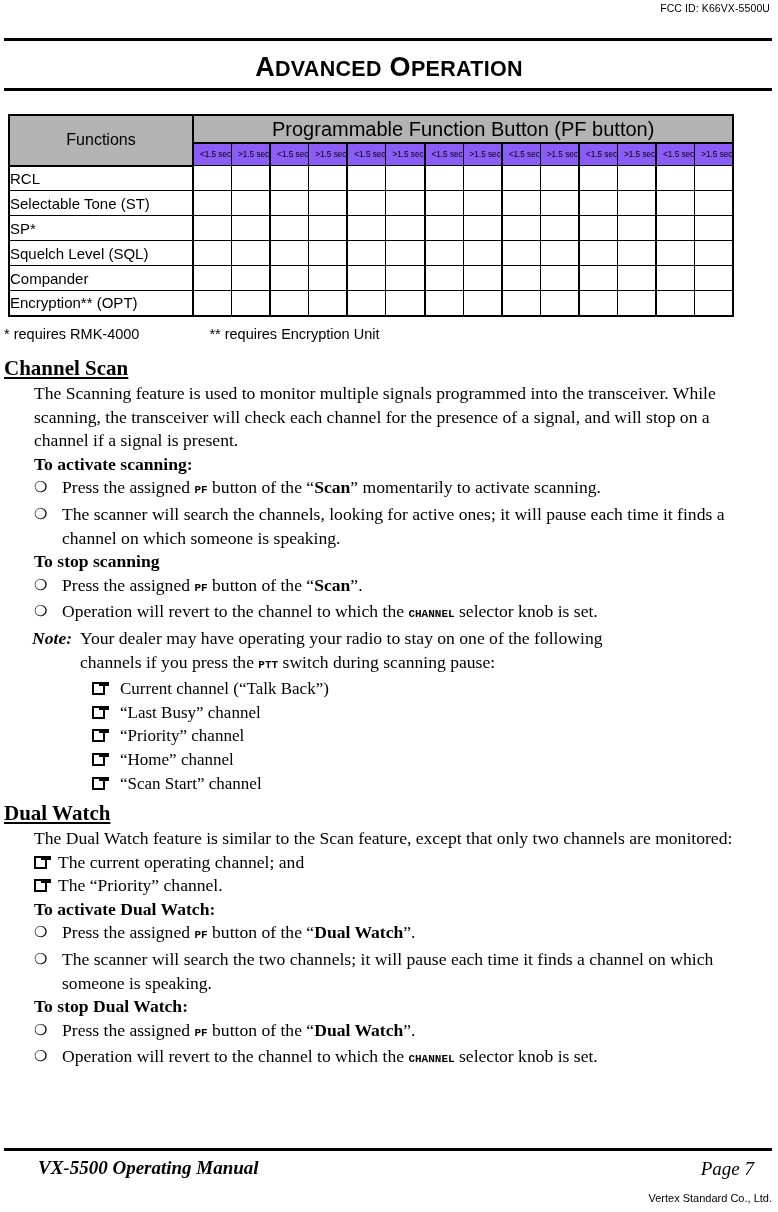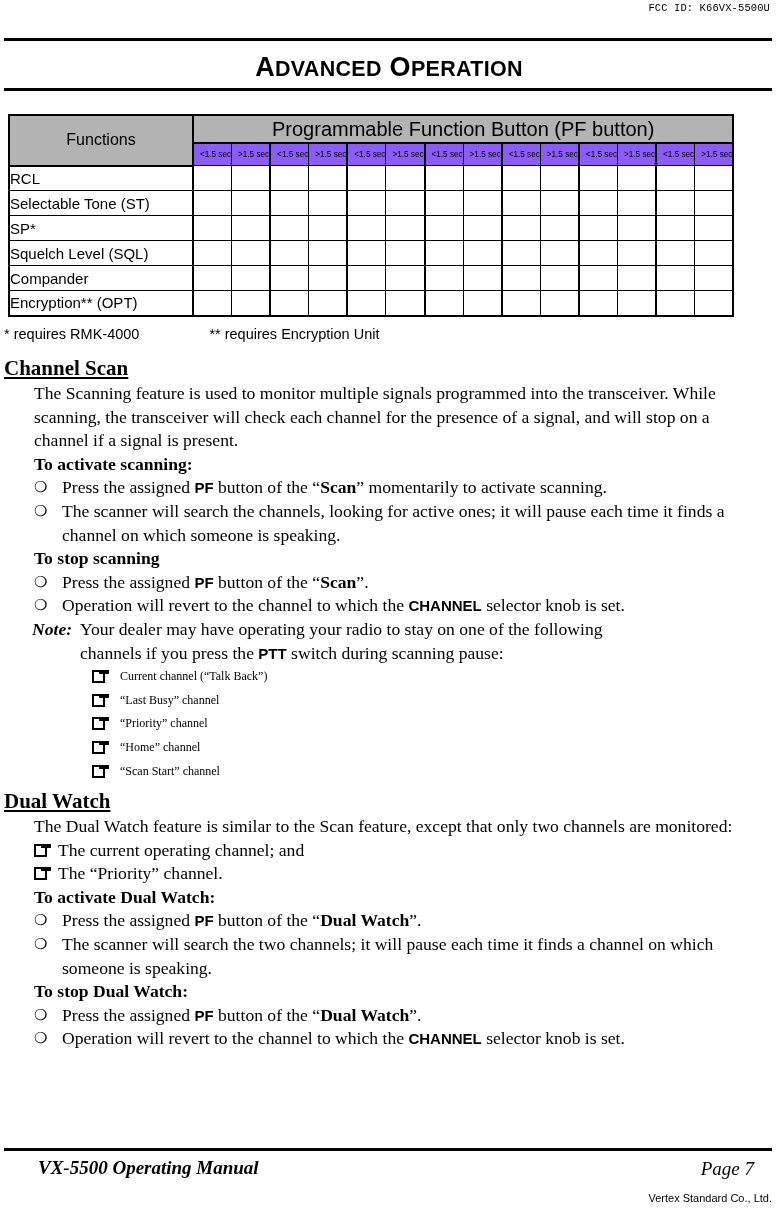--- a/index.html
+++ b/index.html
@@ -15,21 +15,21 @@
     font-family: "Liberation Serif", serif;
     color: #000000;
     overflow: hidden;
   }
 
   
   .fcc-line {
     position: absolute;
     top: 2px;
     right: 8px;
-    font-family: Liberation Mono, monospace;
+    font-family: Liberation Sans, sans-serif;
     font-size: 10.5px;
     letter-spacing: 0.1px;
     color: #000;
   }
 
   .rule-top {
     position: absolute;
     left: 4px;
     right: 6px;
     top: 38px;
@@ -193,21 +193,21 @@
     font-weight: bold;
     font-style: italic;
   }
   .note-cont {
     font-size: 17.6px;
     line-height: 23.6px;
     margin-left: 76px;
   }
   .sub-item {
     position: relative;
-    font-size: 12px;
+    font-size: 17px;
     line-height: 23.6px;
     margin-left: 88px;
     padding-left: 28px;
   }
   .dw-item {
     position: relative;
     font-size: 17.6px;
     line-height: 23.6px;
     margin-left: 30px;
     padding-left: 24px;
@@ -225,23 +225,23 @@
     content: "";
     position: absolute;
     left: 5px;
     top: -2px;
     width: 10px;
     height: 4px;
     background: #000;
     transform: none;
   }
   b.sans {
-    font-family: Liberation Sans, sans-serif;
+    font-family: Liberation Mono, monospace;
     font-weight: bold;
-    font-size: 15px;
+    font-size: 11px;
     margin-top: 48px;
   }
   b.serif { font-weight: bold; }
   .gap-sm { height: 6px; }
 
   
   .rule-bottom {
     position: absolute;
     left: 4px;
     right: 6px;

